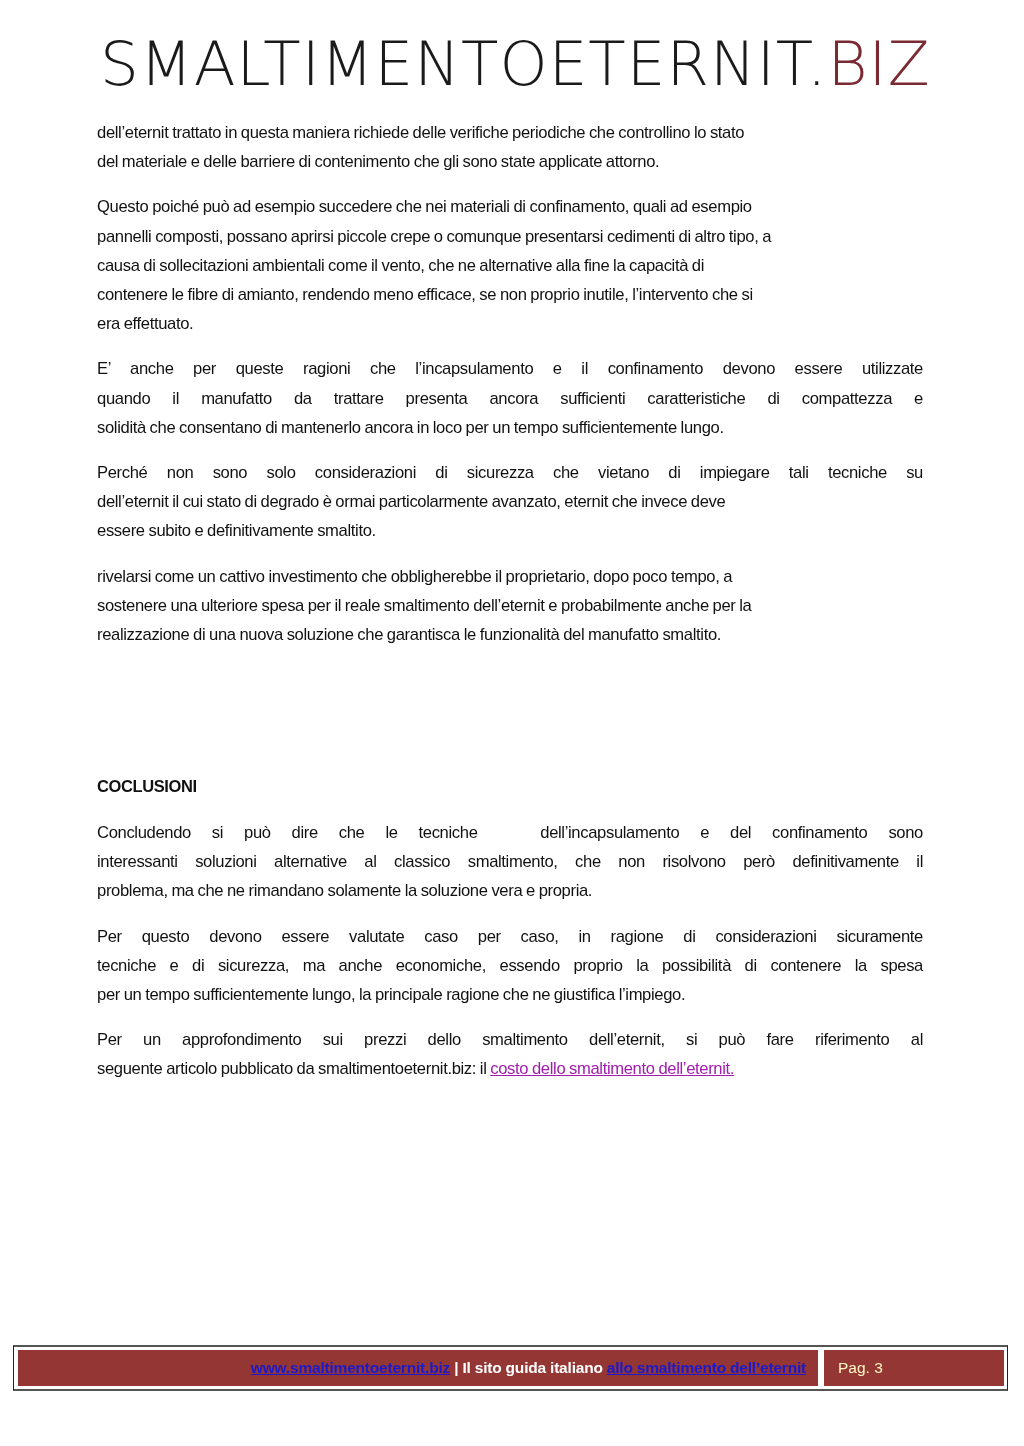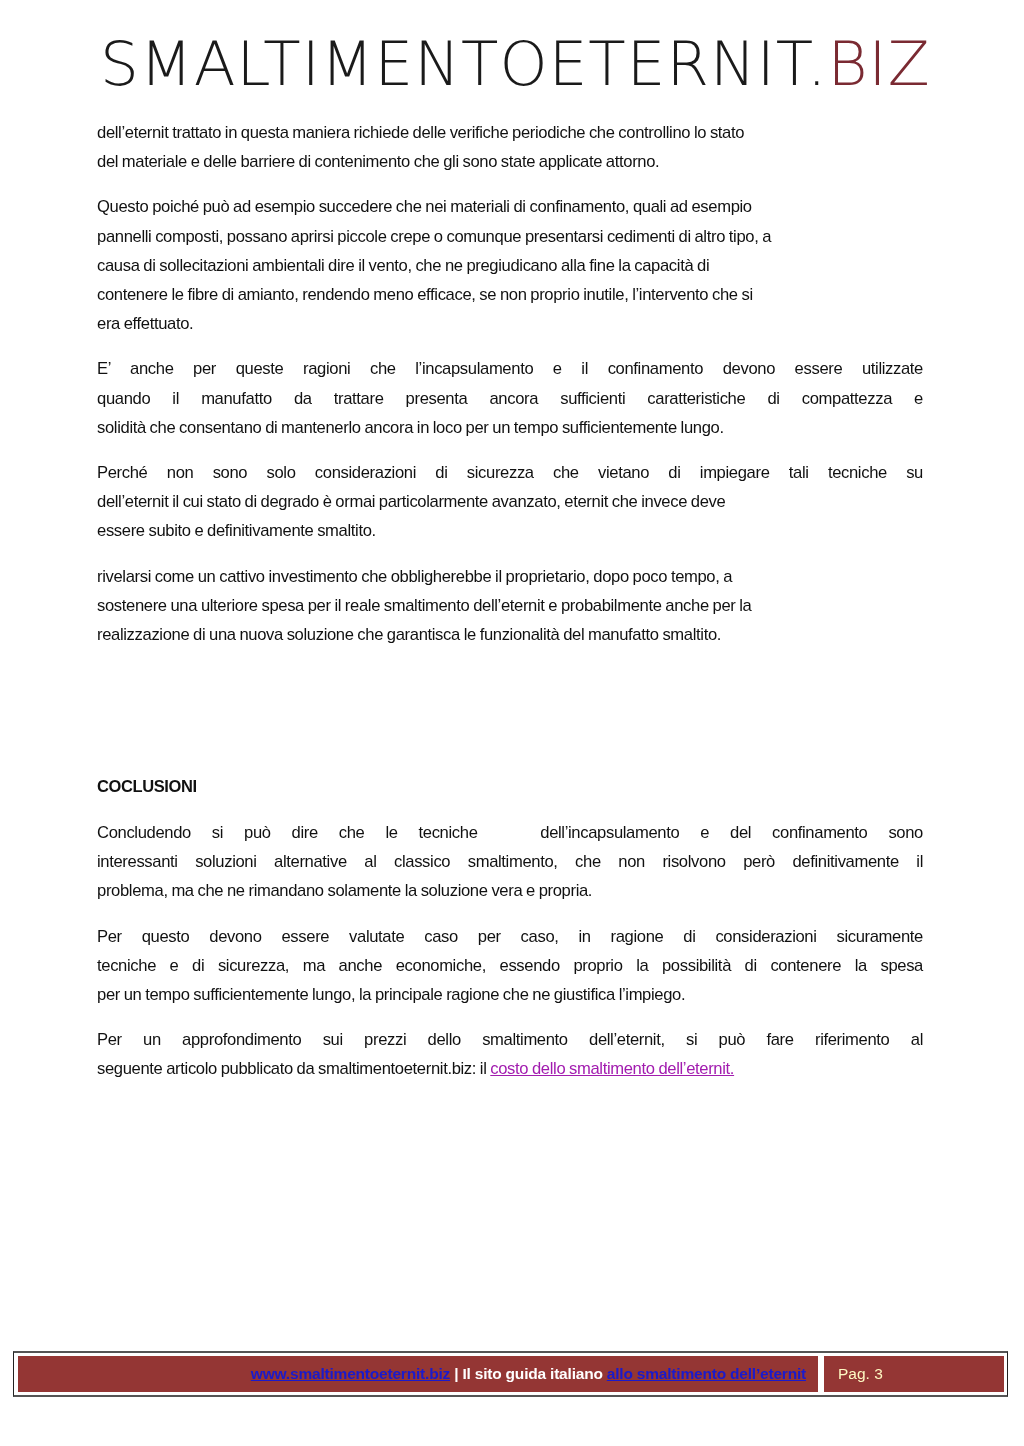--- a/index.html
+++ b/index.html
@@ -15,21 +15,21 @@
           word-spacing: -0.5px; }
   .line { display: block; white-space: nowrap; }
   .line.j { text-align: justify; text-align-last: justify; white-space: normal; }
   .heading { position: absolute; left: 97px; top: 772px; font-weight: bold; font-size: 16.5px;
              letter-spacing: -0.4px; line-height: 29px; }
   .content2 { position: absolute; left: 97px; top: 818px; width: 826px; }
   a.link { color: #a21caf; text-decoration: underline; }
   .footer-box { position: absolute; left: 13px; top: 1345px; width: 995px; height: 46px;
                 border-top: 2px solid #555; border-bottom: 2px solid #555;
                 border-left: 1px solid #222; border-right: 1px solid #222; box-sizing: border-box;
-                background: #fff; margin-top: 6px; }
+                background: #fff; }
   .footer-left { position: absolute; left: 4px; top: 3px; width: 800px; height: 36px;
                  background: #943634; color: #fff; font-weight: bold; font-size: 15.5px;
                  line-height: 36px; text-align: right; padding-right: 12px; box-sizing: border-box;
                  letter-spacing: -0.2px; white-space: nowrap; }
   .footer-left a { color: #1a1acc; text-decoration: underline; }
   .footer-right { position: absolute; left: 810px; top: 3px; width: 180px; height: 36px;
                   background: #943634; color: #fef9c3; font-size: 15.5px; line-height: 36px;
                   padding-left: 14px; box-sizing: border-box; }
 </style>
 </head>
@@ -38,21 +38,21 @@
 <div class="logo"><span>SMALTIMENTOETERNIT</span><span>.</span><span class="tld">BIZ</span></div>
 
 <div class="content">
   <p class="para">
     <span class="line">dell’eternit trattato in questa maniera richiede delle verifiche periodiche che controllino lo stato</span>
     <span class="line">del materiale e delle barriere di contenimento che gli sono state applicate attorno.</span>
   </p>
   <p class="para">
     <span class="line">Questo poiché può ad esempio succedere che nei materiali di confinamento, quali ad esempio</span>
     <span class="line">pannelli composti, possano aprirsi piccole crepe o comunque presentarsi cedimenti di altro tipo, a</span>
-    <span class="line">causa di sollecitazioni ambientali dire il vento, che ne pregiudicano alla fine la capacità di</span>
+    <span class="line">causa di sollecitazioni ambientali come il vento, che ne alternative alla fine la capacità di</span>
     <span class="line">contenere le fibre di amianto, rendendo meno efficace, se non proprio inutile, l’intervento che si</span>
     <span class="line">era effettuato.</span>
   </p>
   <p class="para">
     <span class="line j">E’ anche per queste ragioni che l’incapsulamento e il confinamento devono essere utilizzate</span>
     <span class="line j">quando il manufatto da trattare presenta ancora sufficienti caratteristiche di compattezza e</span>
     <span class="line">solidità che consentano di mantenerlo ancora in loco per un tempo sufficientemente lungo.</span>
   </p>
   <p class="para">
     <span class="line j">Perché non sono solo considerazioni di sicurezza che vietano di impiegare tali tecniche su</span>

